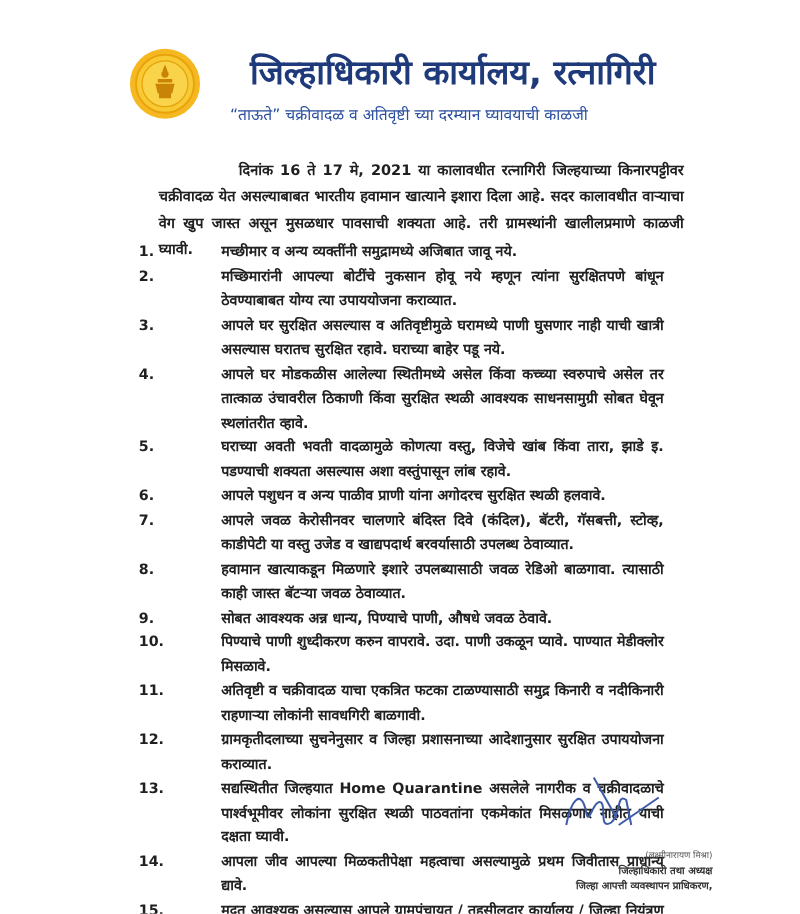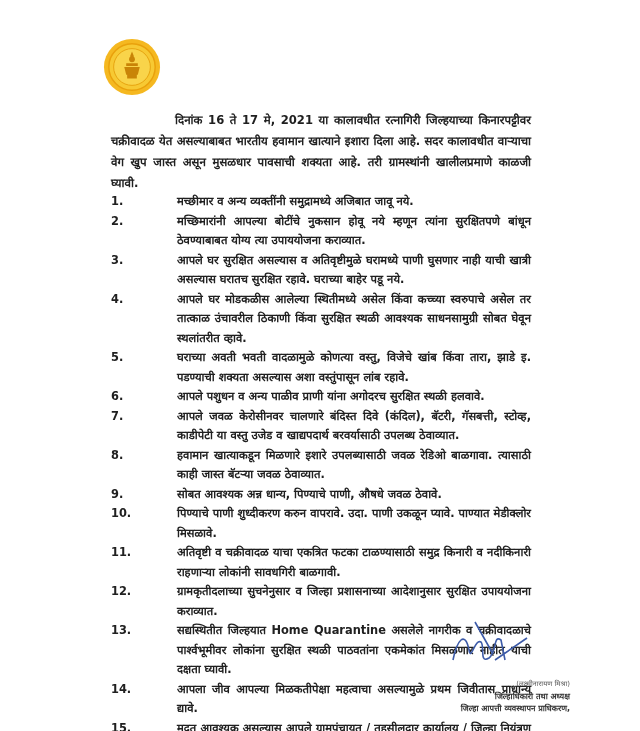--- a/index.html
+++ b/index.html
@@ -28,23 +28,25 @@
 <body>
 
 <div class="header">
   <svg class="seal" viewBox="0 0 60 60">
     <circle cx="30" cy="30" r="29" fill="#f5b820"></circle>
     <circle cx="30" cy="30" r="24" fill="#f7c933" stroke="#e9a10c" stroke-width="1.5"></circle>
     <circle cx="30" cy="30" r="19" fill="#f9d44a" stroke="#e6a30e" stroke-width="1"></circle>
     <path d="M30 14 l2 5 -2 2 -2 -2z M24 26 h12 v3 h-12z M22 30 h16 l-2 8 h-12z M25 38 h10 v4 h-10z" fill="#c98407"></path>
     <circle cx="30" cy="22" r="3" fill="#c98407"></circle>
   </svg>
+  <div class="title">जिल्हाधिकारी कार्यालय, रत्नागिरी</div>
+  <div class="subtitle">“ताऊते” चक्रीवादळ व अतिवृष्टी च्या दरम्यान घ्यावयाची काळजी</div>
 </div>
 
-<p class="intro" style="margin:0;">दिनांक 16 ते 17 मे, 2021 या कालावधीत रत्नागिरी जिल्हयाच्या किनारपट्टीवर चक्रीवादळ येत असल्याबाबत भारतीय हवामान खात्याने इशारा दिला आहे. सदर कालावधीत वाऱ्याचा वेग खुप जास्त असून मुसळधार पावसाची शक्यता आहे. तरी ग्रामस्थांनी खालीलप्रमाणे काळजी घ्यावी.</p>
+<p class="intro" style="margin:16px;">दिनांक 16 ते 17 मे, 2021 या कालावधीत रत्नागिरी जिल्हयाच्या किनारपट्टीवर चक्रीवादळ येत असल्याबाबत भारतीय हवामान खात्याने इशारा दिला आहे. सदर कालावधीत वाऱ्याचा वेग खुप जास्त असून मुसळधार पावसाची शक्यता आहे. तरी ग्रामस्थांनी खालीलप्रमाणे काळजी घ्यावी.</p>
 
 <ol class="list">
   <li>
       <span class="num">1.</span>
       <span class="txt">मच्छीमार व अन्य व्यक्तींनी समुद्रामध्ये अजिबात जावू नये.</span>
     </li>
   <li>
       <span class="num">2.</span>
       <span class="txt">मच्छिमारांनी आपल्या बोटींचे नुकसान होवू नये म्हणून त्यांना सुरक्षितपणे बांधून ठेवण्याबाबत योग्य त्या उपाययोजना कराव्यात.</span>
     </li>

